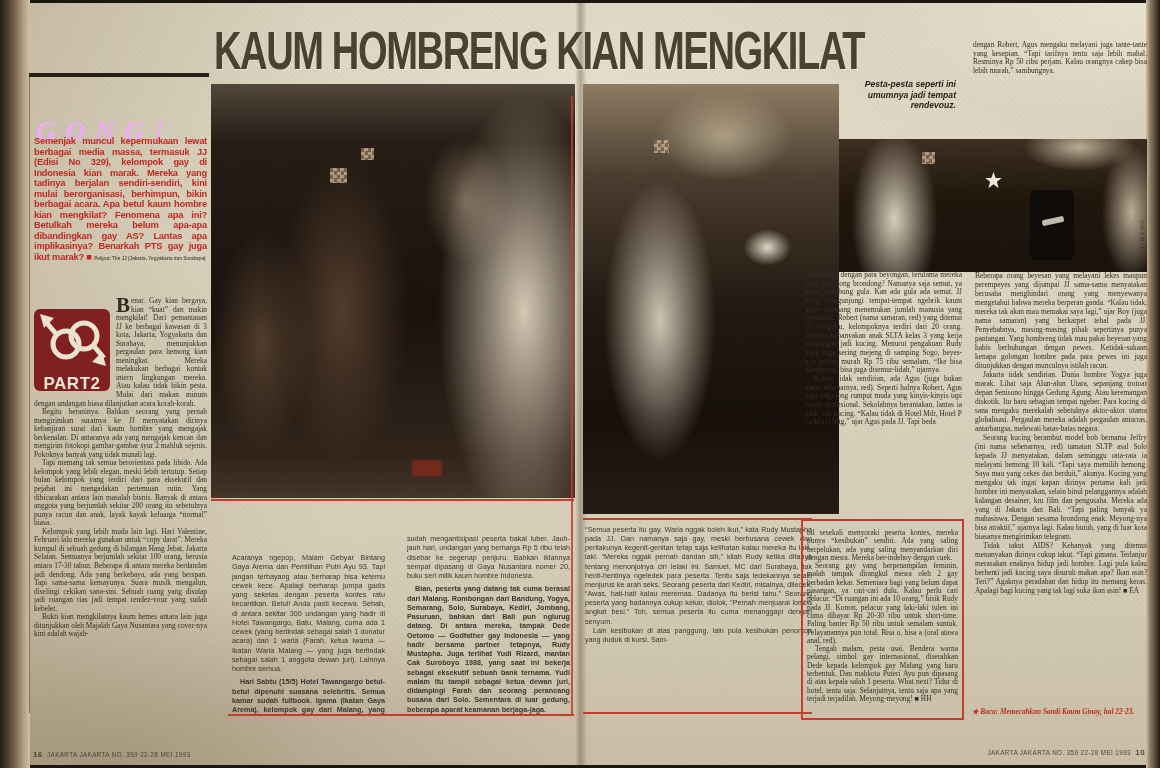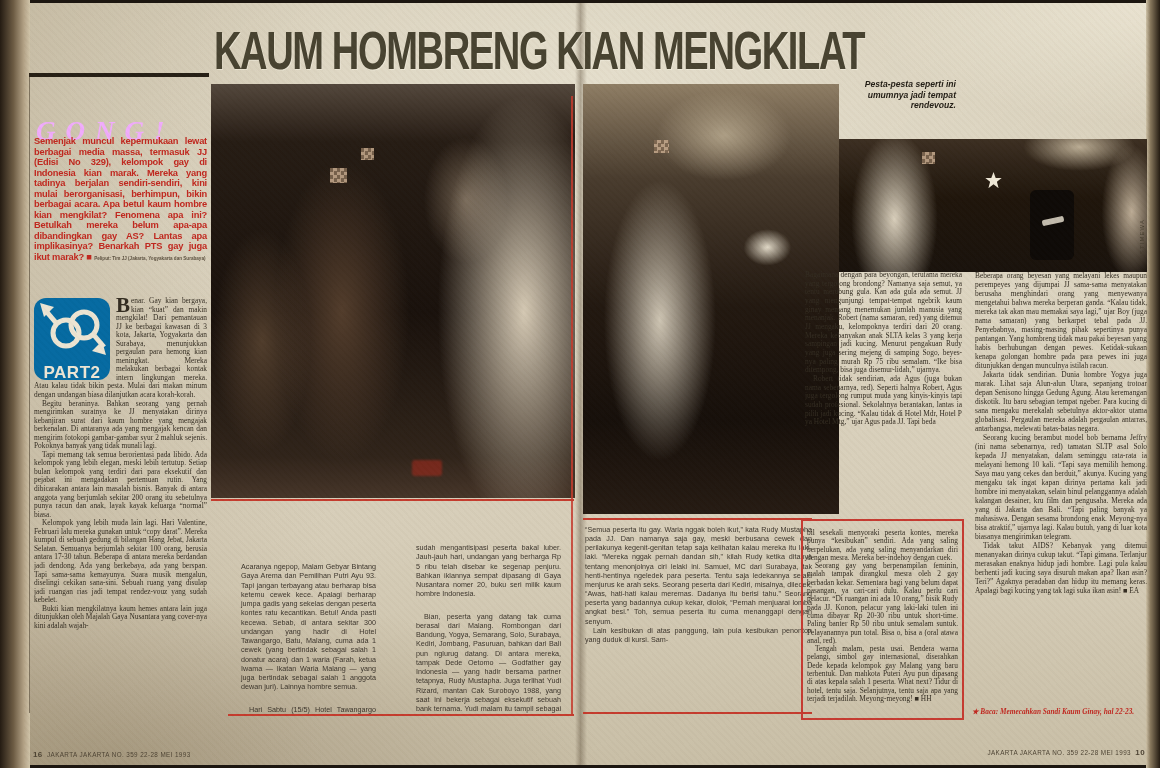--- a/index.html
+++ b/index.html
@@ -36,22 +36,22 @@
   .gong{left:36px;top:90px;width:176px;color:#f0abfc;font-family:"Liberation Serif",serif;
     font-weight:bold;font-style:italic;font-size:27px;letter-spacing:10px;margin-top:26px;}
   .intro{left:34px;top:136px;width:173px;height:158px;color:#c0261d;
     font-weight:bold;font-size:9.3px;line-height:10.55px;text-align:justify;letter-spacing:-.2px;}
   .credit{font-weight:bold;font-size:4.6px;color:#5a4f3e;letter-spacing:0;}
   .bodycol{left:34px;top:297px;width:173px;height:450px;overflow:hidden;
     font-family:"Liberation Serif",serif;font-size:7.4px;line-height:8.55px;
     color:#322b20;text-align:justify;}
   .bodycol p{margin:0;}
   .bodycol p + p{text-indent:8px;}
-  .part2{float:left;width:76px;height:82px;background:#0369a1;margin:1px 6px 2px 0;
-    position:relative;border-radius:12px;}
+  .part2{float:left;width:76px;height:82px;background:#7f1d1d;margin:12px 6px 2px 0;
+    position:relative;border-radius:6px;}
   .part2 svg{position:absolute;left:4px;top:2px;}
   .part2 .lbl{position:absolute;left:0;bottom:2px;width:100%;text-align:center;
     color:#eee6d4;font-weight:bold;font-size:17px;letter-spacing:.5px;
     font-family:"Liberation Sans",sans-serif;}
   .dropcap{float:left;font-size:21px;line-height:17px;font-weight:bold;padding-right:1px;}
 
   .footerL{left:33px;top:750px;font-size:6.3px;color:#4c4232;letter-spacing:.4px;}
   .footerL b, .footerR b{font-size:8px;}
   .footerR{left:940px;top:748px;width:205px;text-align:right;font-size:6.3px;
     color:#4c4232;letter-spacing:.4px;}
@@ -96,22 +96,22 @@
   .rlA{left:211px;top:499px;width:363px;}
   .rlB{left:228px;top:714px;width:346px;}
   .rlC{left:583px;top:518px;width:229px;}
   .rlD{left:583px;top:712px;width:229px;}
   .redvert{left:571px;top:96px;width:2px;height:620px;background:rgba(196,58,44,.85);}
 
   
   .meyongH{left:228px;top:504px;width:190px;color:#d6392a;font-weight:bold;
     font-size:13.5px;line-height:15.5px;letter-spacing:.2px;}
   .mcol{font-size:7.2px;line-height:9.25px;color:#3a332a;text-align:justify;overflow:hidden;}
-  .mcol p{margin:13px;}
-  .mcol p + p{text-indent:8px;}
+  .mcol p{margin:4px;}
+  .mcol p + p{text-indent:8px;font-weight:bold;}
   .mcol1{left:228px;top:549px;width:161px;height:166px;}
   .mcol2{left:403px;top:530px;width:171px;height:185px;}
 
   
   .caption{left:826px;top:79px;width:130px;text-align:right;color:#201b13;
     font-weight:bold;font-style:italic;font-size:8.6px;line-height:10.5px;}
   .serifcol{font-family:"Liberation Serif",serif;font-size:7.4px;line-height:8.65px;
     color:#322b20;text-align:justify;overflow:hidden;}
   .serifcol p{margin:0;}
   .serifcol p + p{text-indent:8px;}
@@ -196,20 +196,23 @@
   <div class="abs photo photoR1"></div>
   <div class="abs photo photoR2"></div>
   <div class="abs mosaic m3"></div>
   <div class="abs mosaic m4"></div>
   <div class="abs star"></div>
   <div class="abs blackshirt"></div>
   <div class="abs shirtmark"></div>
   <div class="abs istimewa">ISTIMEWA</div>
 
   <div class="abs caption">Pesta-pesta seperti ini umumnya jadi tempat rendevouz.</div>
+  <div class="abs serifcol toppara">
+    <p>dengan Robert, Agus mengaku melayani juga tante-tante yang kesepian. “Tapi tarifnya tentu saja lebih mahal. Resminya Rp 50 ribu perjam. Kalau orangnya cakep bisa lebih murah,” sambungnya.</p>
+  </div>
 
   <div class="abs redrule rlC"></div>
   <div class="abs widecol">
     <p>“Semua peserta itu gay. Waria nggak boleh ikut,” kata Rudy Mustapha pada JJ. Dan namanya saja gay, meski berbusana cewek dan perilakunya kegenit-genitan tetap saja kelihatan kalau mereka itu laki-laki. “Mereka nggak pernah dandan sih,” kilah Rudy ketika ditanya tentang menonjolnya ciri lelaki ini. Samuel, MC dari Surabaya, tak henti-hentinya ngeledek para peserta. Tentu saja ledekannya selalu menjurus ke arah seks. Seorang peserta dari Kediri, misalnya, diledek, “Awas, hati-hati kalau meremas. Dadanya itu berisi tahu.” Seorang peserta yang badannya cukup kekar, diolok, “Pernah menjuarai lomba angkat besi.” Toh, semua peserta itu cuma menanggapi dengan senyum.</p>
     <p>Lain kesibukan di atas panggung, lain pula kesibukan penonton yang duduk di kursi. Sam-</p>
   </div>
   <div class="abs redrule rlD"></div>
 
   <div class="abs serifcol colC">
     <p>Bagaimana dengan para beyongan, terutama mereka yang tergolong brondong? Namanya saja semut, ya tentu merubung gula. Kan ada gula ada semut. JJ yang mengunjungi tempat-tempat ngebrik kaum ginay memang menemukan jumlah manusia yang menanjak. Robert (nama samaran, red) yang ditemui JJ mengaku, kelompoknya terdiri dari 20 orang. Mereka kebanyakan anak SLTA kelas 3 yang kerja sampingan jadi kucing. Menurut pengakuan Rudy yang juga sering mejeng di samping Sogo, beyes-nya paling murah Rp 75 ribu semalam. “Ike bisa ditempong, bisa juga disemur-lidah,” ujarnya.</p>

